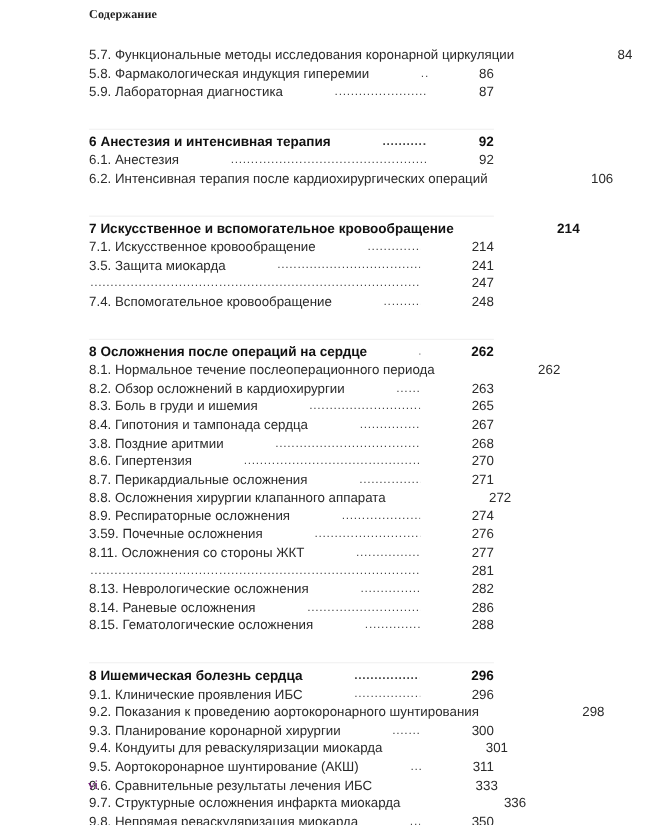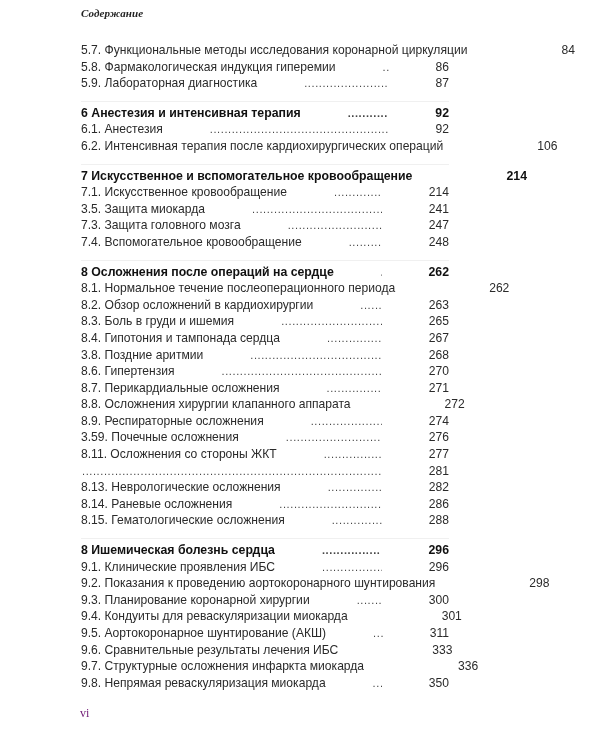--- a/index.html
+++ b/index.html
@@ -2,26 +2,26 @@
 <html><head>
   <meta charset="utf-8">
   <style>
     html, body { margin: 0; padding: 0; }
     body {
       width: 600px; height: 750px; background: #ffffff; position: relative; overflow: hidden;
       font-family: "Liberation Sans", sans-serif; color: #1a1a1a;
     }
     .running-head {
       position: absolute; left: 81px; top: 7px;
-      font-family: "Liberation Serif", serif; font-style: italic; font-weight: bold;
+      font-family: "Liberation Serif", serif; font-weight: bold;
       font-size: 11px; color: #222; letter-spacing: 0.1px;
     }
     .toc { position: absolute; left: 81px; top: 42px; width: 368px; }
     .section { margin: 0; }
-    .section + .section { margin-top: 9px; }
+    .section + .section { margin-top: 25px; }
     .section.chapter { border-top: 1px solid #f0f0f0; padding-top: 3px; }
     .row {
       display: flex; align-items: flex-start; height: 16.6px; line-height: 16.6px;
       font-size: 12.1px; white-space: nowrap; color: #2a2a2a; gap: 46px;
     }
     .row.heading { font-weight: bold; color: #111; font-size: 12.3px; }
     .row .label { flex: 0 0 auto; }
     .row .dots {
       flex: 1 1 auto; overflow: hidden; margin: 0 1px; color: #444;
       letter-spacing: 0.6px; font-size: 11px;
@@ -88,21 +88,20 @@
       <span class="label">7.1. Искусственное кровообращение</span>
       <span class="dots"></span>
       <span class="page">214</span>
     </div>
     <div class="row">
       <span class="label">3.5. Защита миокарда</span>
       <span class="dots"></span>
       <span class="page">241</span>
     </div>
     <div class="row">
-      <span class="label">7.3. Защита головного мозга</span>
       <span class="dots"></span>
       <span class="page">247</span>
     </div>
     <div class="row">
       <span class="label">7.4. Вспомогательное кровообращение</span>
       <span class="dots"></span>
       <span class="page">248</span>
     </div>
   </div>
 

